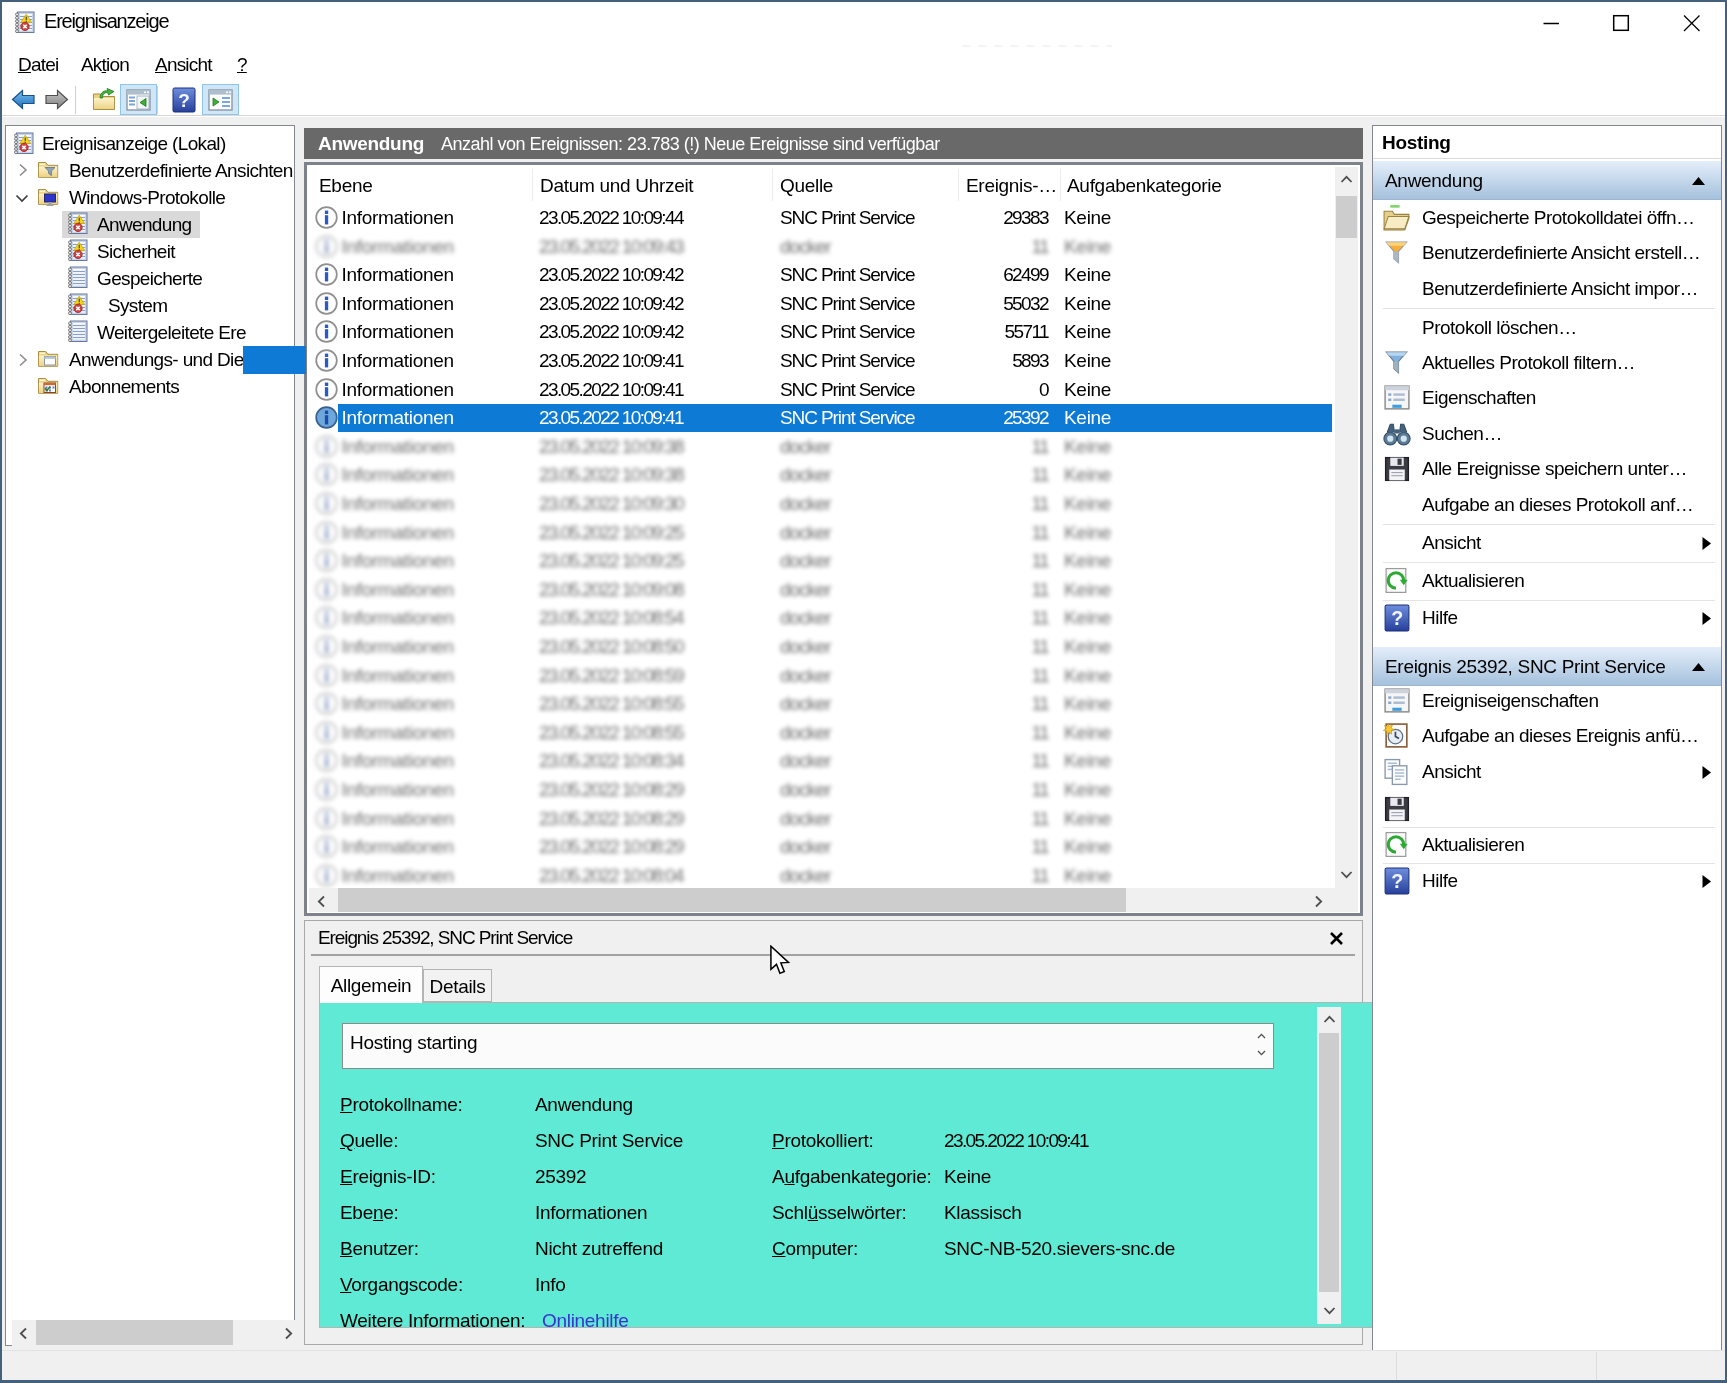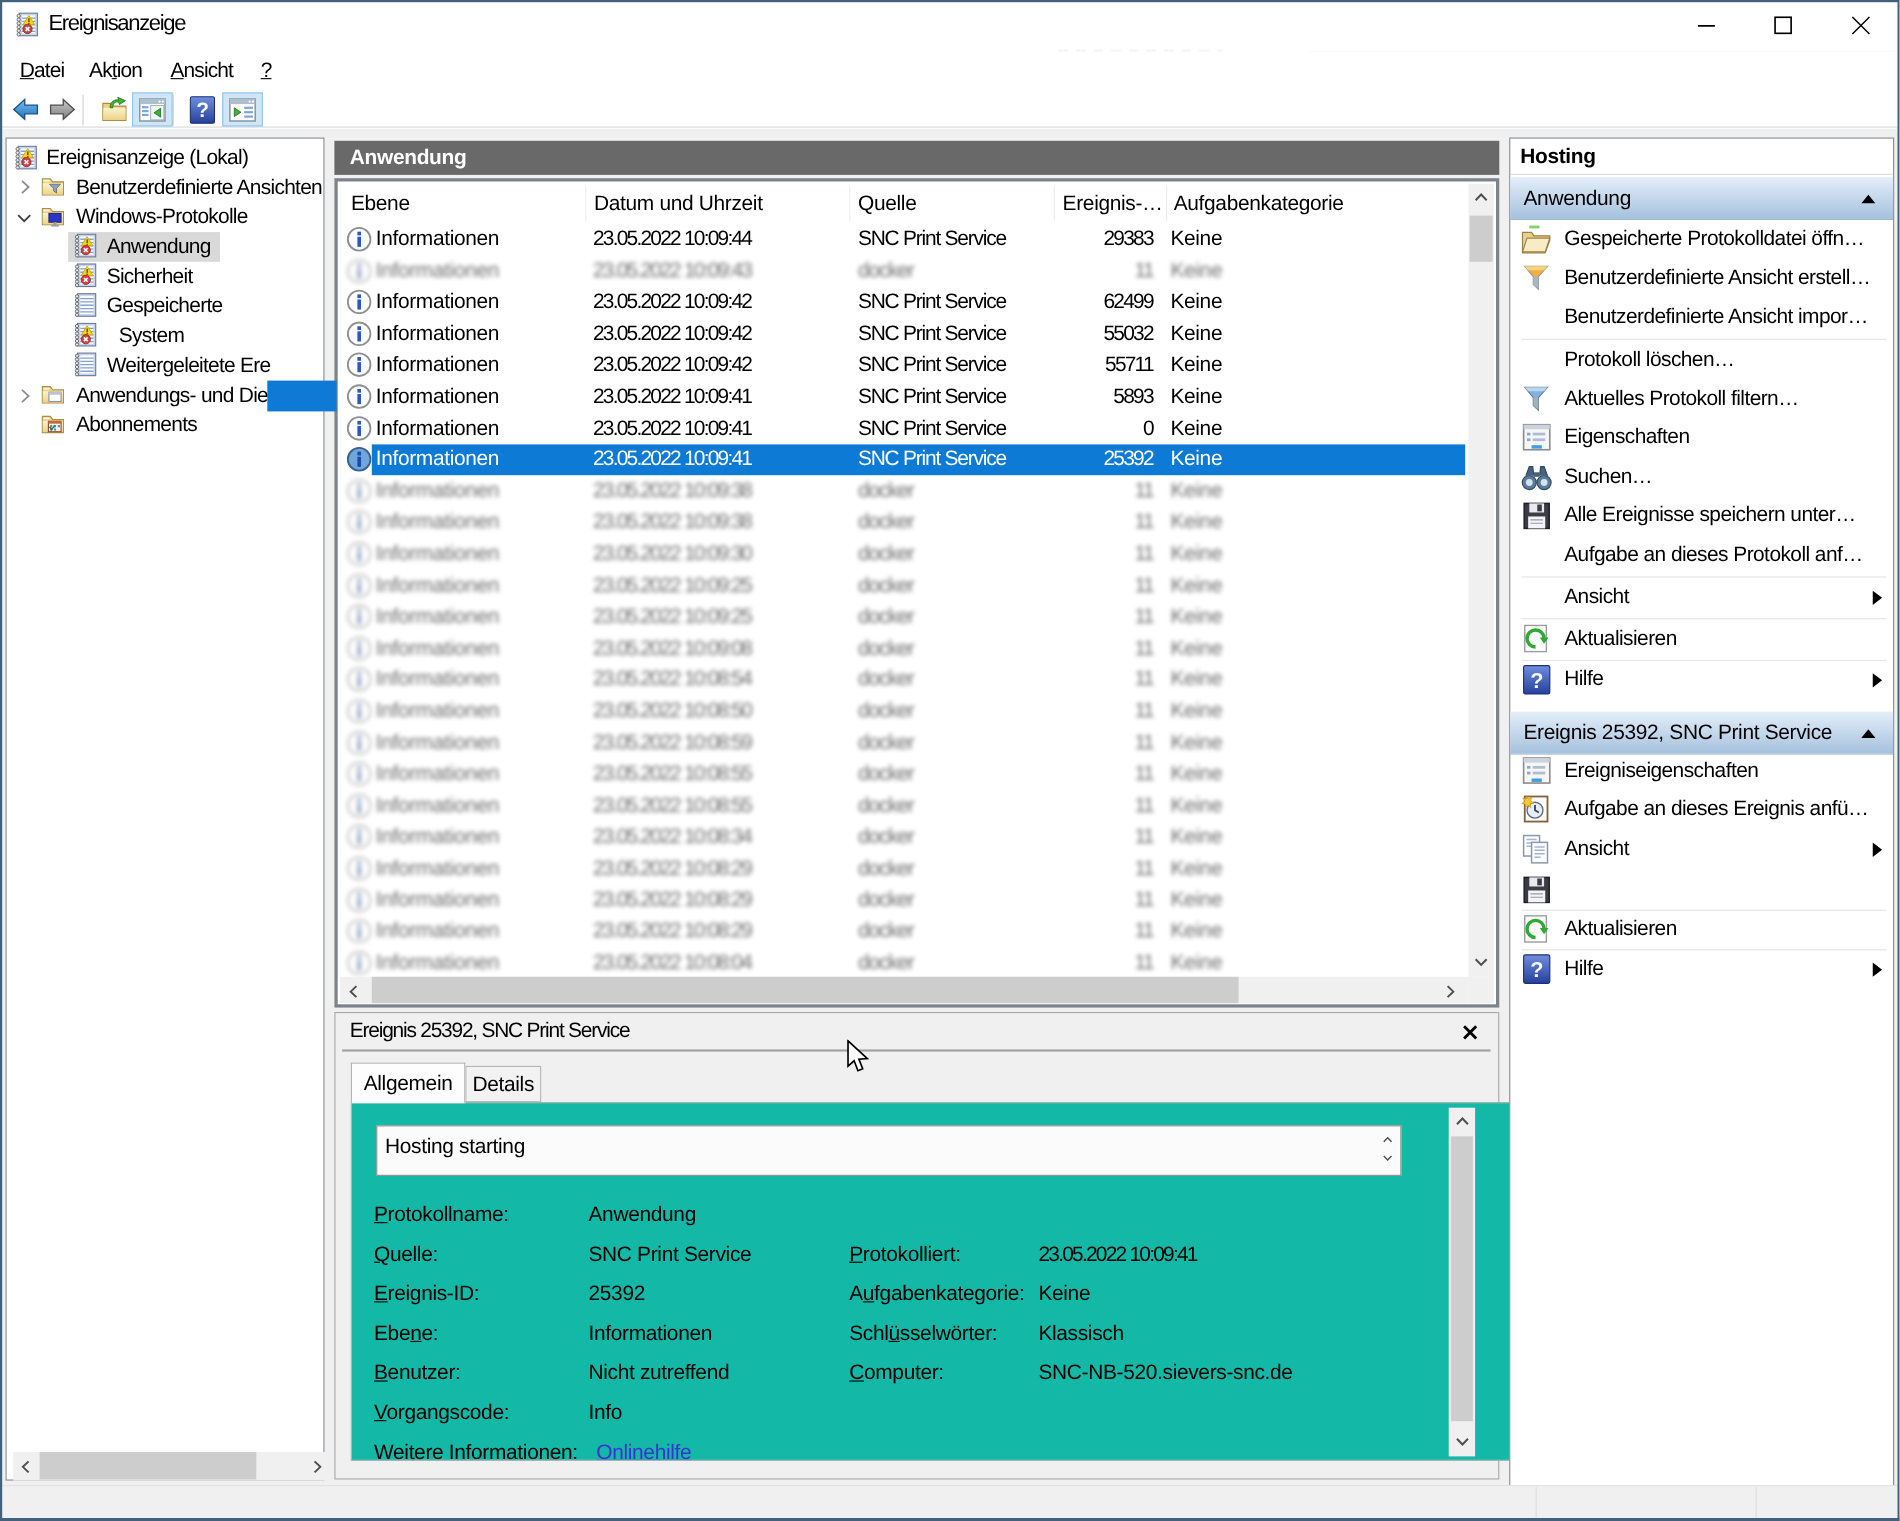--- a/index.html
+++ b/index.html
@@ -279,20 +279,21 @@
         <svg width="8" height="13" viewBox="0 0 8 13">
           <path d="M1 1.5 L6.2 6.5 L1 11.5" fill="none" stroke="#4e4e4e" stroke-width="1.8"></path>
         </svg>
       </div>
   </div>
 </div>
 <div class="abs" style="left:243px;top:346px;width:63px;height:28px;background:#0f7ad6;z-index:5"></div>
 
 <div class="abs" id="dkbar">
     <b style="position:absolute;left:14px">Anwendung</b>
+    <span style="position:absolute;left:137px;font-size:18px;letter-spacing:-0.5px">Anzahl von Ereignissen: 23.783 (!) Neue Ereignisse sind verfügbar</span>
   </div>
 
 <div class="abs" id="tablewrap">
   <div class="hdrcell" style="left:12px;top:3px">Ebene</div>
   <div class="hdrcell" style="left:233px;top:3px">Datum und Uhrzeit</div>
   <div class="hdrcell" style="left:473px;top:3px">Quelle</div>
   <div class="hdrcell" style="left:659px;top:3px">Ereignis-…</div>
   <div class="hdrcell" style="left:760px;top:3px">Aufgabenkategorie</div>
   <div class="abs" style="left:225px;top:4px;width:1px;height:32px;background:#ececec"></div>
   <div class="abs" style="left:465px;top:4px;width:1px;height:32px;background:#ececec"></div>
@@ -571,21 +572,21 @@
 </div>
 
 <div class="abs" id="detailswrap">
   <div class="abs" style="left:13px;top:6px;font-size:19px;letter-spacing:-1.1px">Ereignis 25392, SNC Print Service</div>
   <svg class="abs" style="left:1024px;top:10px" width="15" height="15" viewBox="0 0 15 15">
       <path d="M2 2 L13 13 M13 2 L2 13" stroke="#000" stroke-width="2.6"></path>
     </svg>
   <div class="abs" style="left:6px;top:33px;width:1044px;height:2px;background:#a2a2a2"></div>
   <div class="abs" style="left:118px;top:48px;width:69px;height:33px;background:#f2f2f2;border:1px solid #b4b4b4;line-height:33px;text-align:center">Details</div>
   <div class="abs" style="left:14px;top:45px;width:104px;height:37px;background:#fdfdfd;border:1px solid #b4b4b4;border-bottom:none;line-height:37px;text-align:center;z-index:2">Allgemein</div>
-  <div class="abs" style="left:14px;top:81px;width:1091px;height:326px;background:#14b8a6;border:1px solid #b4b4b4;overflow:hidden">
+  <div class="abs" style="left:14px;top:81px;width:1091px;height:326px;background:#5eead4;border:1px solid #b4b4b4;overflow:hidden">
     <div class="abs" style="left:22px;top:20px;width:932px;height:46px;background:#fbfbfb;border:1px solid #8a8a8a">
       <div class="abs" style="left:7px;top:8px">Hosting starting</div>
       <div class="sbarrow" style="right:3px;top:4px;width:18px;height:16px">
           <svg width="9" height="6" viewBox="0 0 9 6">
             <path d="M1 5 L4.5 1.4 L8 5" fill="none" stroke="#4e4e4e" stroke-width="1.3"></path>
           </svg>
         </div>
       <div class="sbarrow" style="right:3px;top:21px;width:18px;height:16px">
           <svg width="9" height="6" viewBox="0 0 9 6">
             <path d="M1 1 L4.5 4.6 L8 1" fill="none" stroke="#4e4e4e" stroke-width="1.3"></path>

